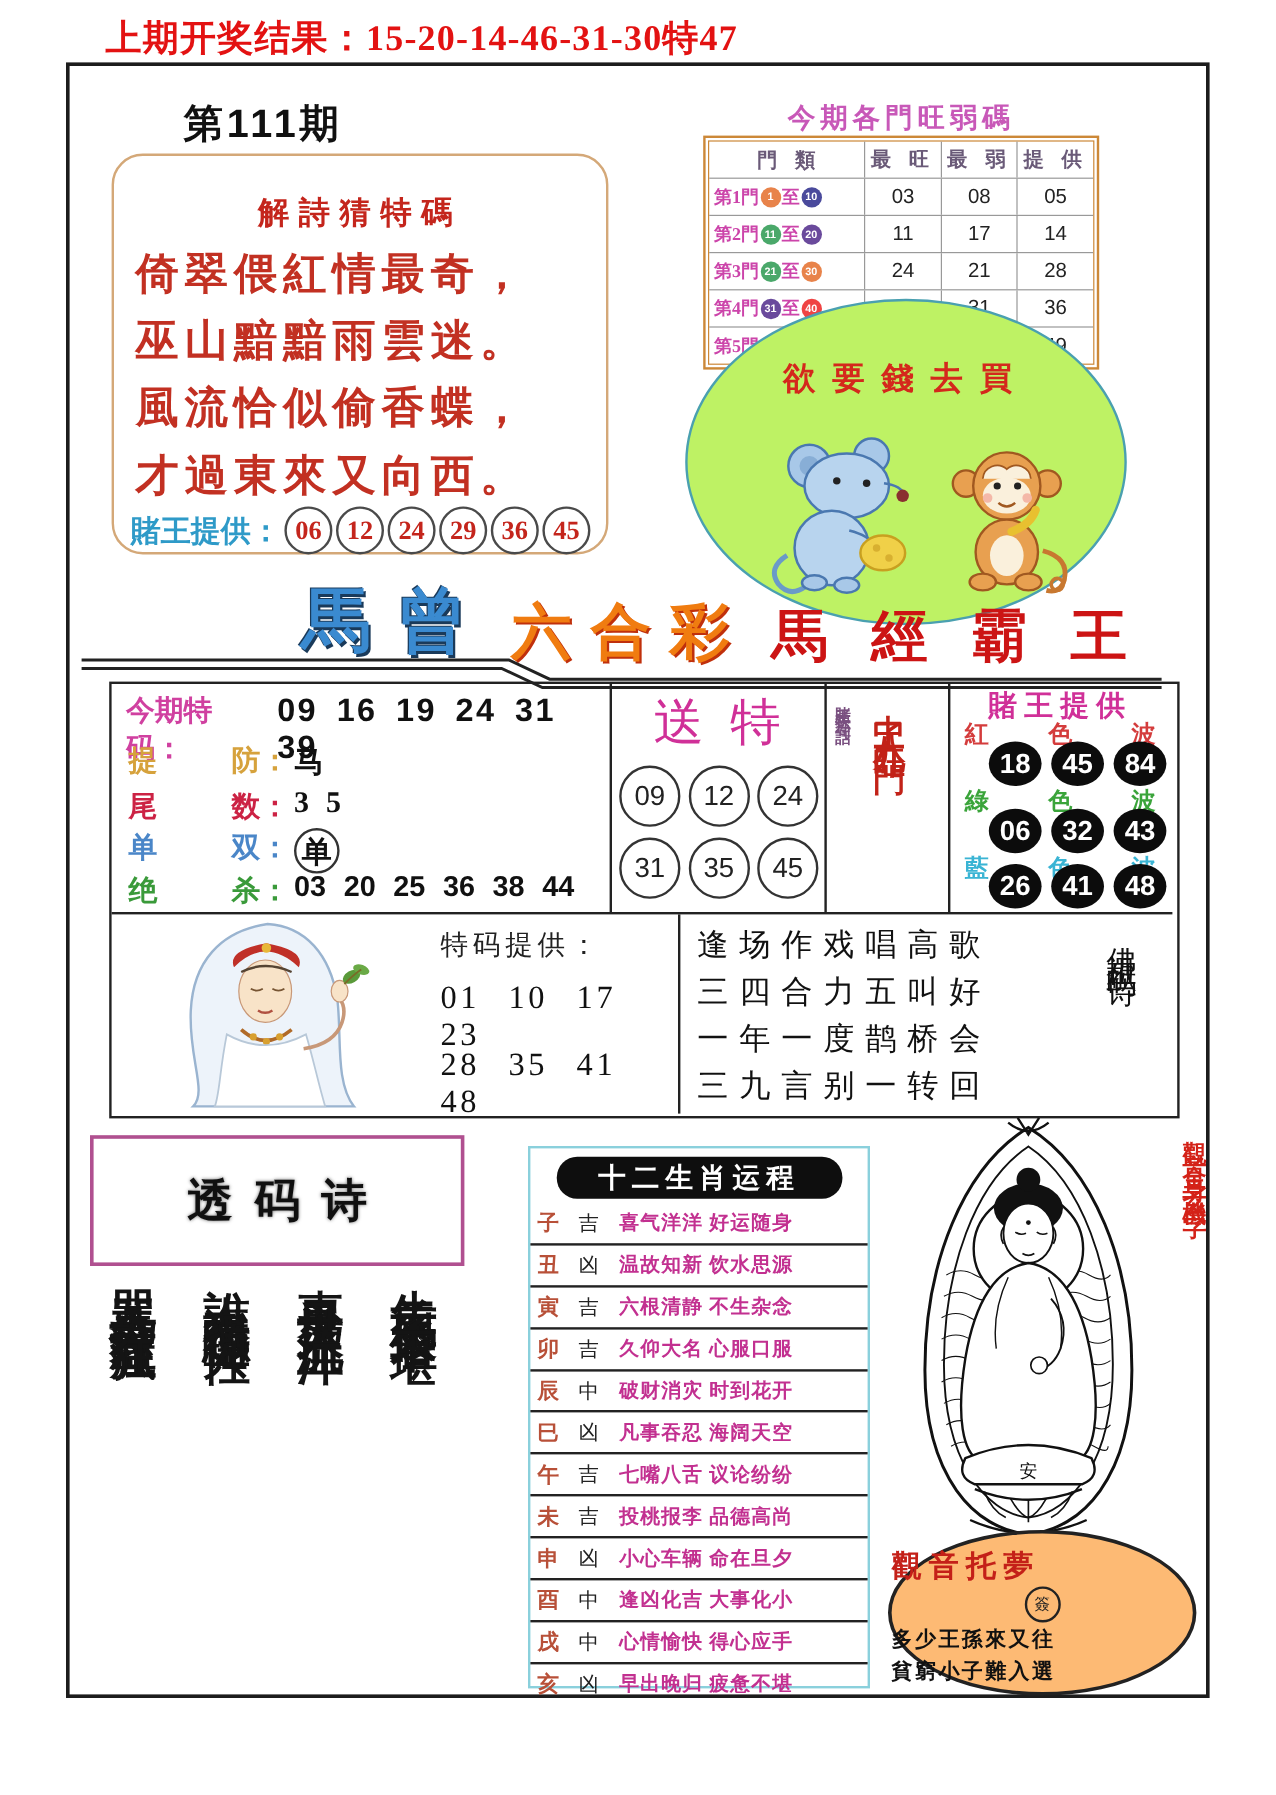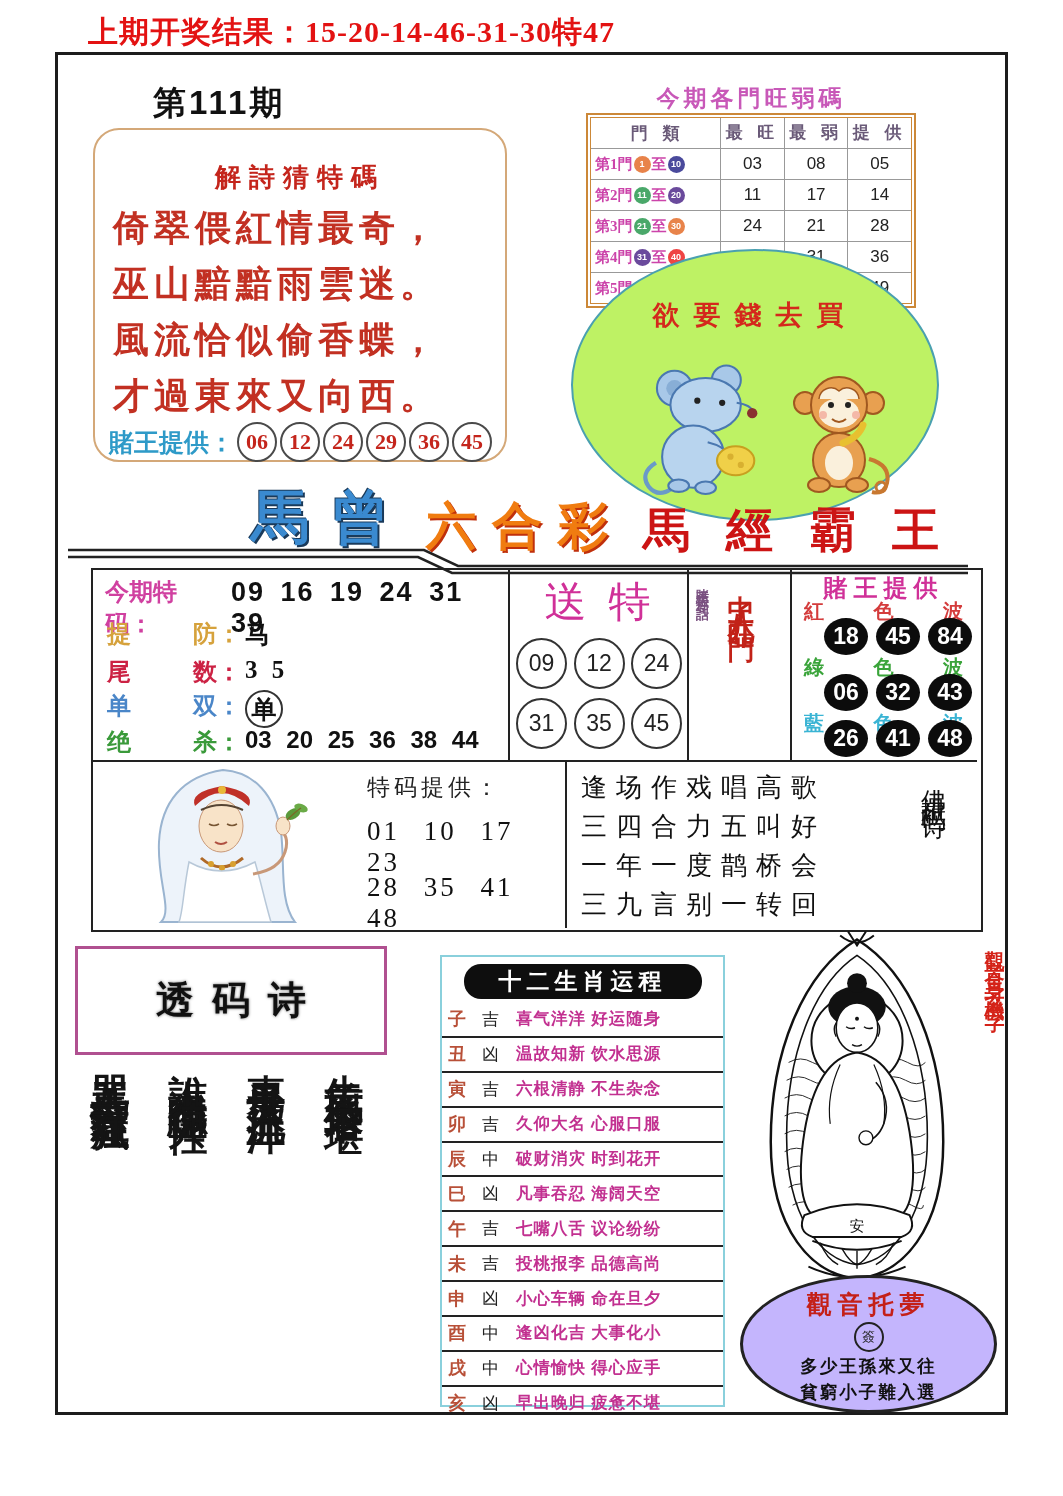--- a/index.html
+++ b/index.html
@@ -104,21 +104,21 @@
 
   .zodiac{left:382px;top:900px;width:285px;height:452px;border:2px solid #8ad0dc;background:#fff;box-sizing:border-box}
   .zpill{margin:7px auto 4px auto;width:238px;height:35px;background:#0e0e0e;border-radius:17px;color:#fff;
     display:flex;align-items:center;justify-content:center;font-size:23px;font-weight:bold;letter-spacing:5px}
   .zrow{display:flex;align-items:center;height:32.9px;border-bottom:2px solid #222;padding:0 6px}
   .zrow:last-child{border-bottom:none}
   .zbranch{width:34px;font-size:18px;color:#b85038;font-weight:bold}
   .zluck{width:34px;font-size:17px;color:#222}
   .ztext{flex:1;font-size:16.5px;font-weight:bold;color:#c23090;letter-spacing:1px;white-space:nowrap}
 
-  .dream{left:682px;top:1220px;width:251px;height:132px;border:3px solid #222;border-radius:50%;background:#c4b5fd;text-align:center}
+  .dream{left:682px;top:1220px;width:251px;height:132px;border:3px solid #222;border-radius:50%;background:#fdba74;text-align:left}
   .dream-title{margin-top:10px;font-size:25px;font-weight:bold;color:#c42018;letter-spacing:6px}
   .seal{margin:1px auto;width:26px;height:26px;border:2px solid #222;border-radius:50%;display:flex;
     align-items:center;justify-content:center;font-size:13px;color:#222}
   .dream-line{font-size:17.5px;font-weight:bold;color:#111;letter-spacing:2px;line-height:26px}
 
   .side-vert{left:924px;top:880px;height:260px;font-size:20px;font-weight:bold;color:#d42218;letter-spacing:10px}
 </style>
 </head>
 <body>
 

